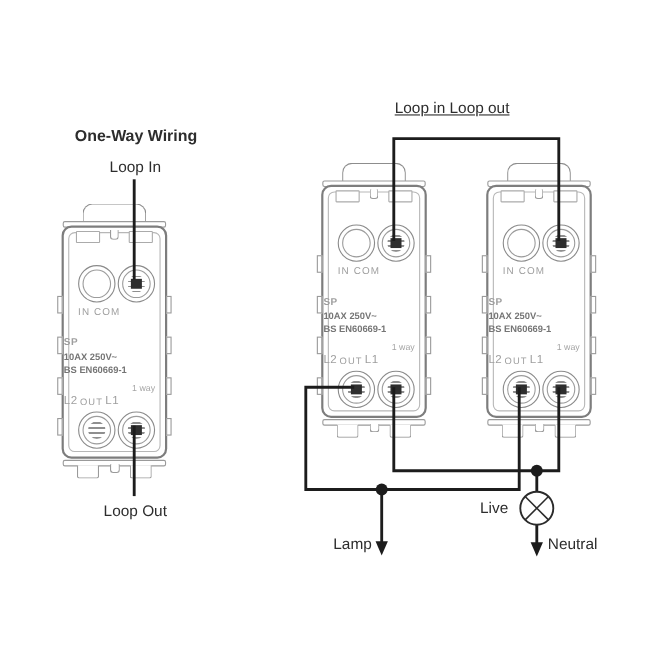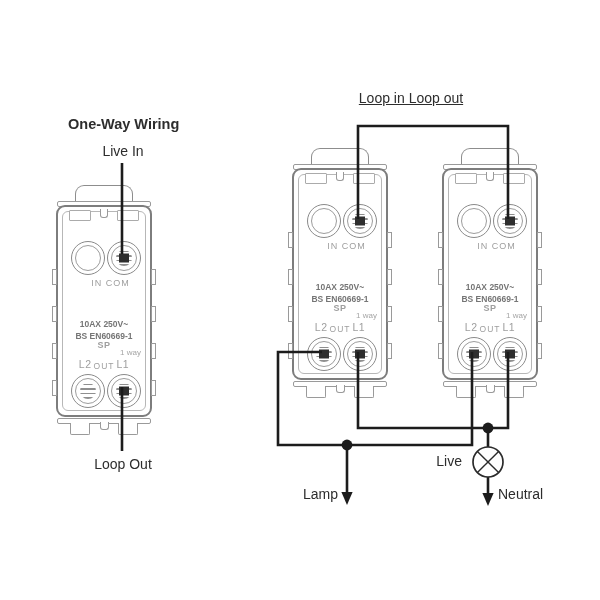--- a/index.html
+++ b/index.html
@@ -28,37 +28,37 @@
   .clip{position:absolute;top:3px;width:22px;height:11px;border:1px solid #ababab;background:#fff;box-sizing:border-box;border-radius:1px;}
   .notch{position:absolute;top:2px;left:50%;width:8px;height:9px;margin-left:-4px;border:1px solid #9a9a9a;border-top:none;background:#fff;box-sizing:border-box;border-radius:0 0 3px 3px;}
   .bclip{position:absolute;top:238px;width:20px;height:12px;border:1px solid #9a9a9a;border-top:none;background:#fff;box-sizing:border-box;border-radius:0 0 2px 2px;}
   .bnotch{position:absolute;top:237px;left:50%;width:9px;height:8px;margin-left:-4.5px;border:1px solid #9a9a9a;border-top:none;background:#fff;box-sizing:border-box;border-radius:0 0 3px 3px;}
   .port{position:absolute;width:34px;height:34px;border:1.6px solid #8a8a8a;border-radius:50%;box-sizing:border-box;background:#fff;}
   .port::after{content:"";position:absolute;inset:3px;border:1.2px solid #9c9c9c;border-radius:50%;}
   .port.term::after{background:repeating-linear-gradient(to bottom,#8f8f8f 0 1.5px,transparent 1.5px 4.6px);
     background-clip:content-box;padding:4px;box-sizing:border-box;}
   .port.wired::before{content:"";position:absolute;left:50%;top:50%;width:10px;height:9px;
     transform:translate(-50%,-50%);background:#2e2e2e;z-index:2;}
-  .t{position:absolute;left:0;right:0;text-align:center;white-space:nowrap;}
+  .t{position:absolute;left:0;right:0;white-space:nowrap;}
   .t.incom{top:71px;font-size:9px;letter-spacing:1px;color:#9e9e9e;padding-left:13px;}
-  .t.sp{top:99px;font-size:9px;font-weight:700;color:#9e9e9e;letter-spacing:0.5px;margin-top:34px;}
+  .t.sp{top:99px;font-size:9px;font-weight:700;color:#9e9e9e;letter-spacing:0.5px;}
   .t.rating{top:112px;font-size:8.5px;font-weight:700;color:#757575;}
   .t.standard{top:124px;font-size:8.5px;font-weight:700;color:#757575;}
   .t.way{top:141px;left:auto;right:9px;font-size:8px;color:#a5a5a5;}
   .t.lrow{top:151px;font-size:10.5px;color:#9e9e9e;letter-spacing:0.5px;}
   .t.lrow .out{font-size:8.5px;letter-spacing:1px;position:relative;top:1px;padding:0 2px;}
   svg.wires{position:absolute;left:0;top:0;z-index:5;}
 </style>
 </head>
 <body>
 
 <div id="canvas">
 
   <div class="lbl bold" style="left:68px;top:116px;">One-Way Wiring</div>
-  <div class="lbl center" style="left:83px;top:143px;width:80px;">Live In</div>
+  <div class="lbl center" style="left:83px;top:143px;width:80px;">Loop In</div>
   <div class="lbl center" style="left:83px;top:456px;width:80px;">Loop Out</div>
   <div class="lbl center" style="left:331px;top:90px;width:160px;text-decoration:underline;">Loop in Loop out</div>
   <div class="lbl right" style="left:278px;top:486px;width:60px;">Lamp</div>
   <div class="lbl right" style="left:402px;top:453px;width:60px;">Live</div>
   <div class="lbl" style="left:498px;top:486px;">Neutral</div>
 
   <div class="module" style="left:56px;top:185px;">
     <div class="cap-top"></div>
     <div class="flange top"></div>
     <div class="flange bot"></div>

